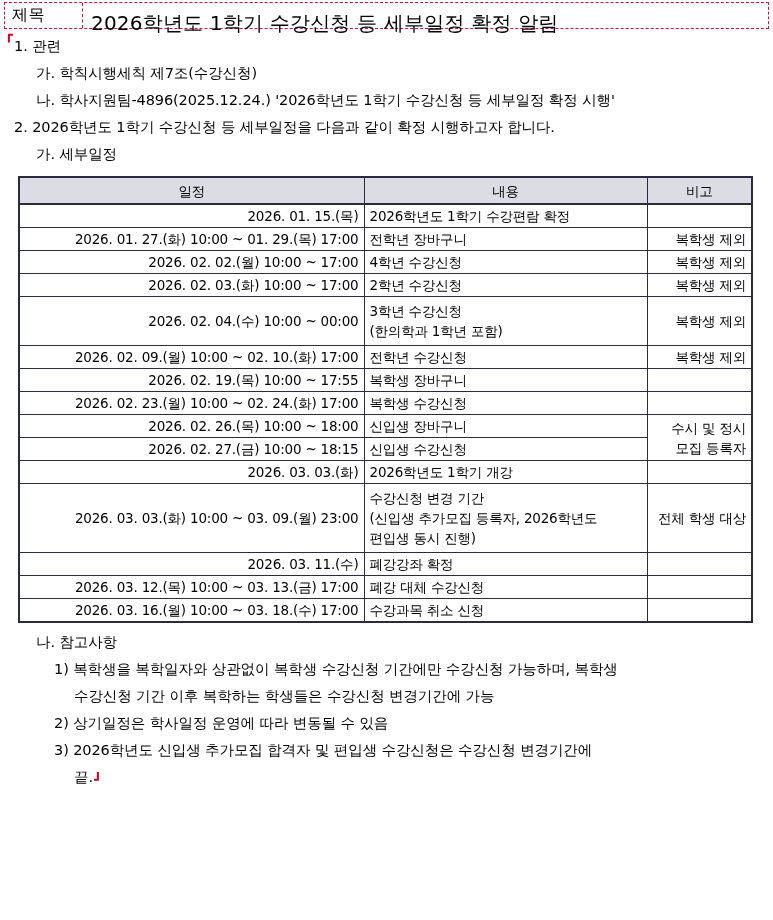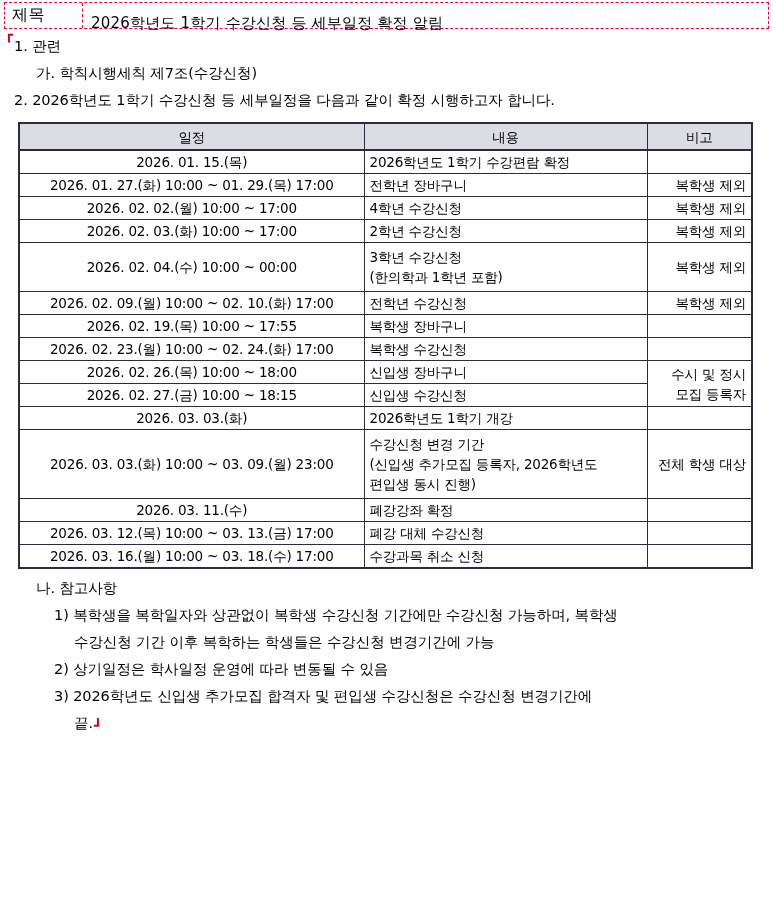--- a/index.html
+++ b/index.html
@@ -35,21 +35,21 @@
     font-size: 16px;
     font-weight: 500;
     border-right: 1px dashed #e8003c;
     letter-spacing: 0.5px;
   }
   .title-value {
     flex: 1;
     display: flex;
     align-items: center;
     padding-left: 8px;
-    font-size: 15px;
+    font-size: 20px;
     font-weight: 500;
     letter-spacing: 0.2px;
     margin-top: 16px;
   }
 
   
   .doc-body {
     padding: 4px 6px 0 6px;
     position: relative;
   }
@@ -106,21 +106,21 @@
     text-align: center;
     height: 23px;
     font-size: 13.5px;
     border-bottom: 2px solid #2b2b40;
   }
   .col-date   { width: 345px; }
   .col-detail { width: 283px; }
   .col-note   { width: 105px; }
 
   td.c-date {
-    text-align: center;
+    text-align: right;
     padding-left: 9px;
     white-space: nowrap;
   }
   td.c-detail {
     text-align: left;
     padding-left: 7px;
   }
   td.c-note {
     text-align: right;
     white-space: nowrap;
@@ -137,21 +137,23 @@
   <div class="title-value">2026학년도 1학기 수강신청 등 세부일정 확정 알림</div>
 </div>
 
 <div class="doc-body">
 
   <div class="line lvl1">
     <span class="open-mark">┏</span><span>1. 관련</span>
   </div>
 
   <div class="line lvl2">가. 학칙시행세칙 제7조(수강신청)</div>
+  <div class="line lvl2">나. 학사지원팀-4896(2025.12.24.) '2026학년도 1학기 수강신청 등 세부일정 확정 시행'</div>
   <div class="line lvl1">2. 2026학년도 1학기 수강신청 등 세부일정을 다음과 같이 확정 시행하고자 합니다.</div>
+  <div class="line lvl2">가. 세부일정</div>
 
   <div class="table-wrap">
     <table class="schedule">
       <colgroup>
         <col class="col-date">
           <col class="col-detail">
           <col class="col-note">
       </colgroup>
       <thead>
         <tr>

